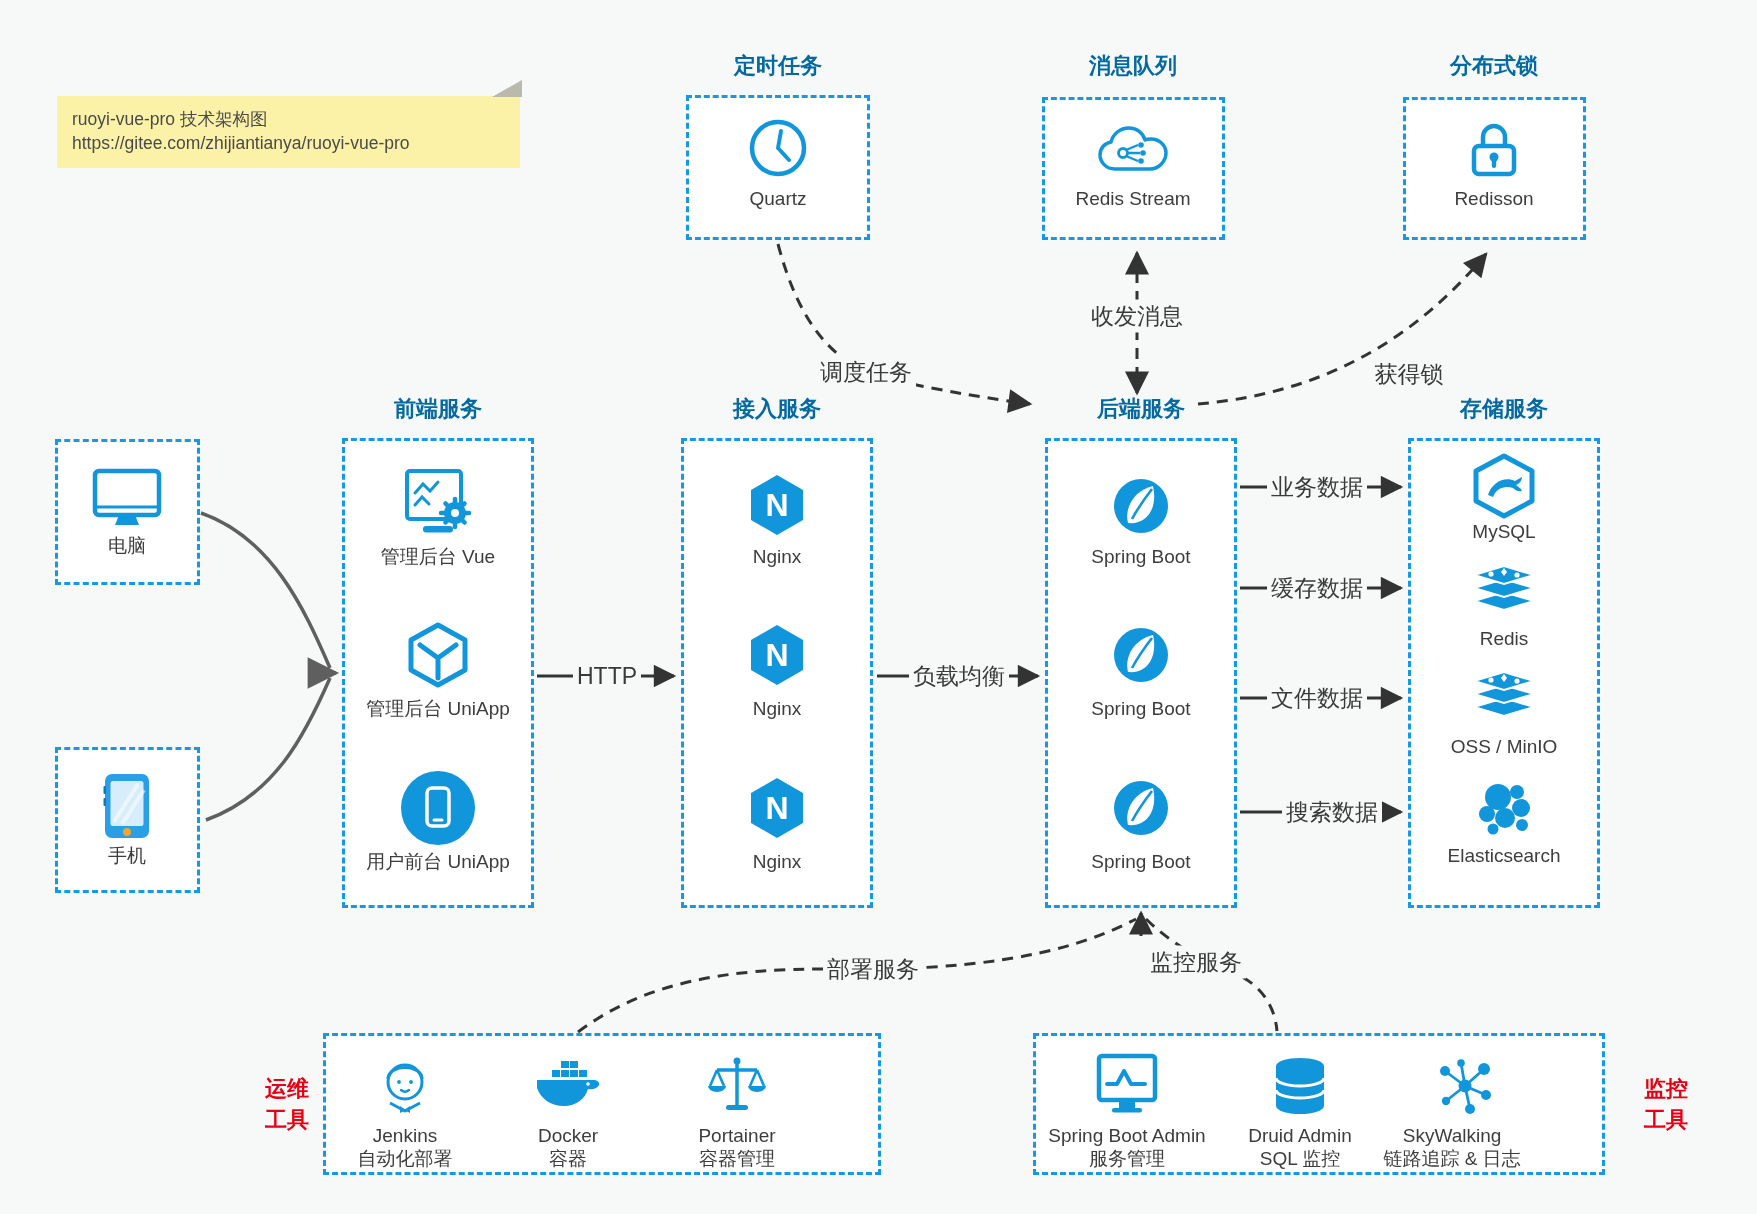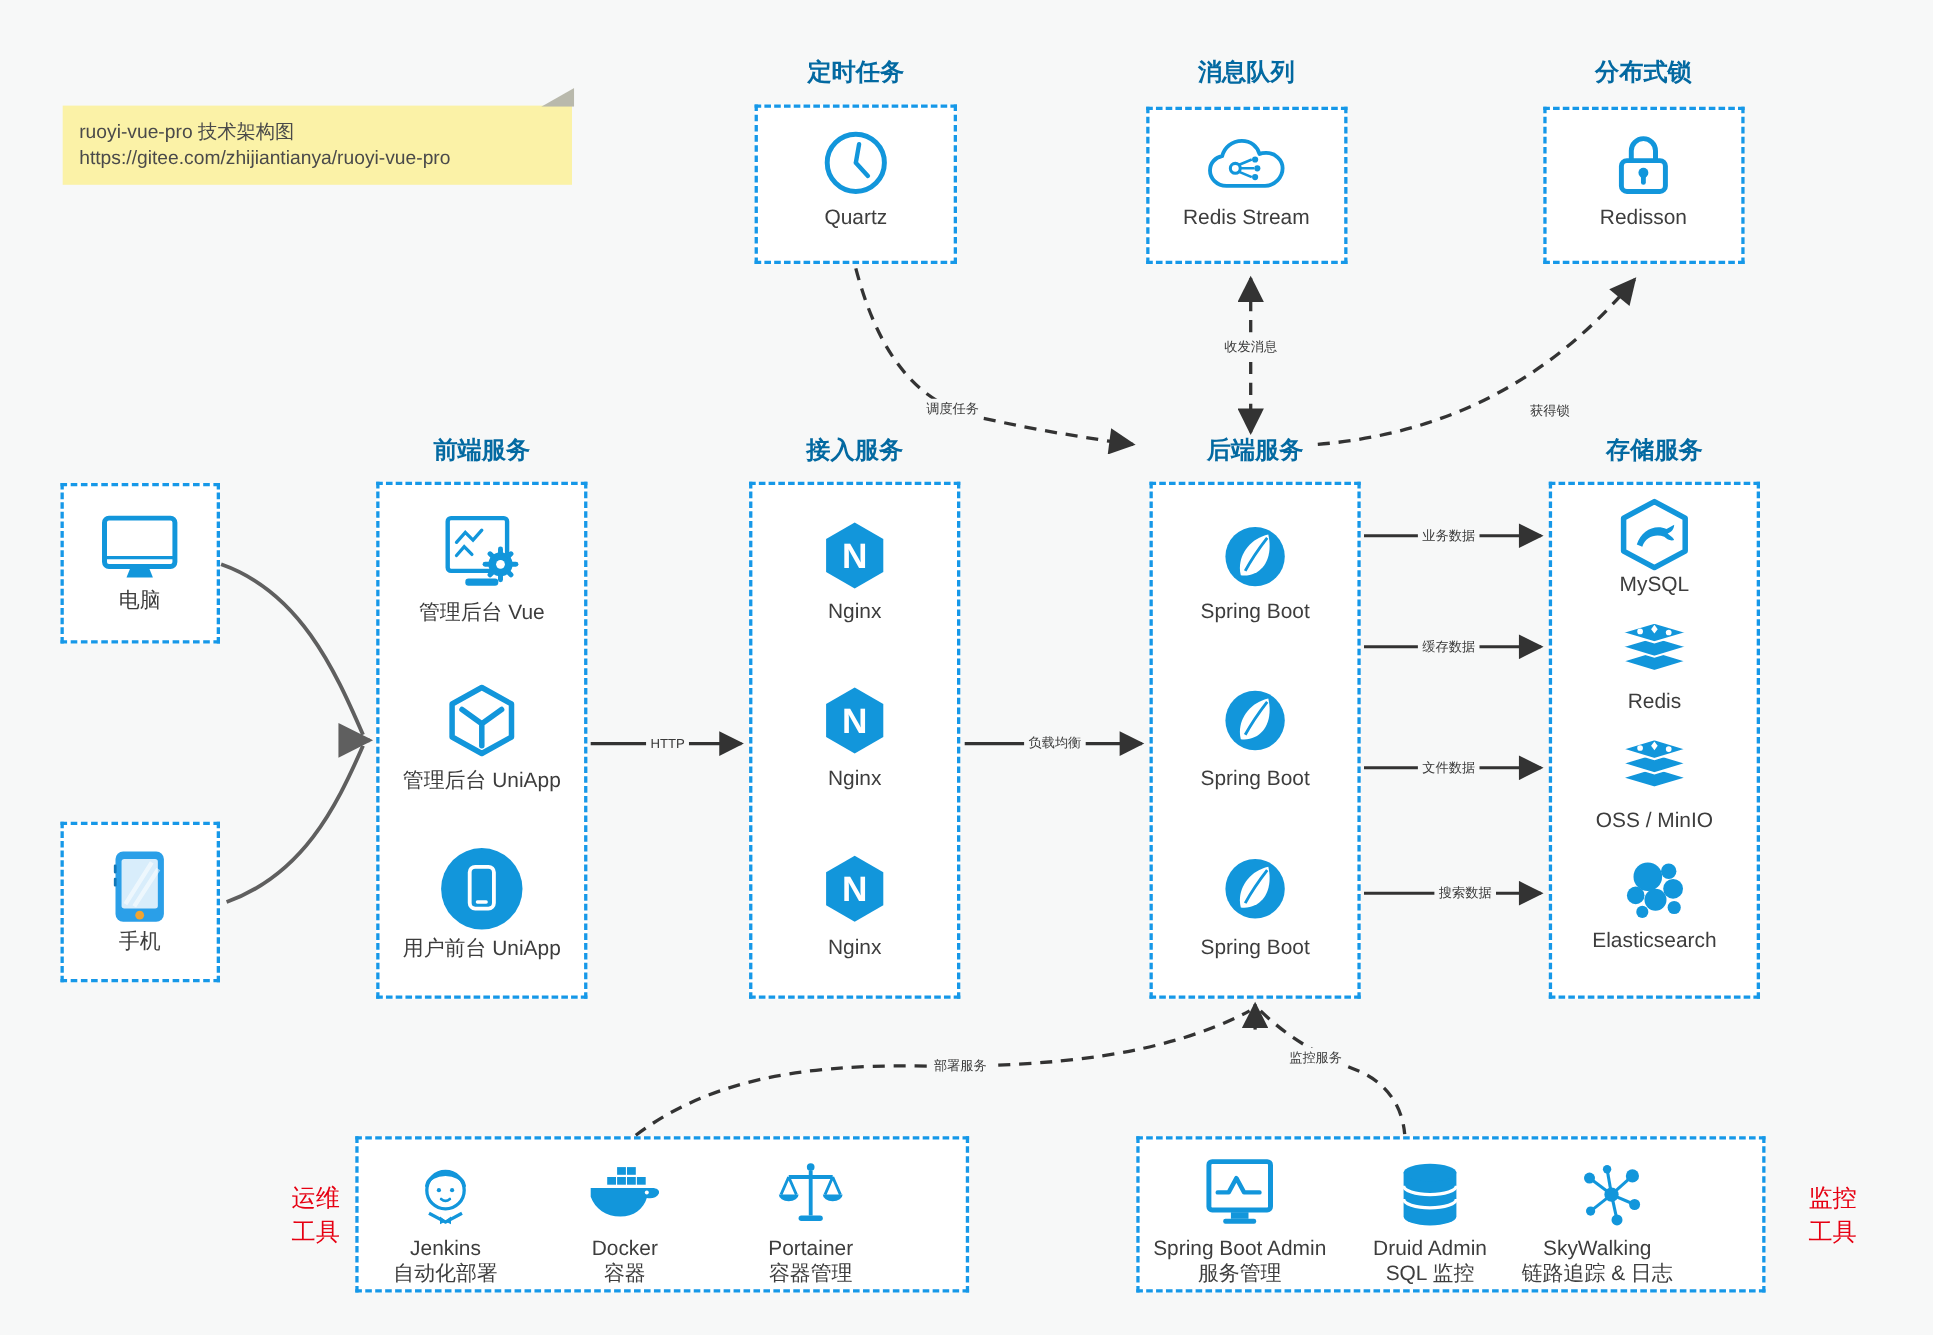--- a/index.html
+++ b/index.html
@@ -3,23 +3,23 @@
 <meta charset="utf-8">
 <style>
   html,body{margin:0;padding:0;background:#f7f8f8;}
   .canvas{position:relative;width:1757px;height:1214px;background:#f7f8f8;overflow:hidden;
           font-family:"Liberation Sans","DejaVu Sans",sans-serif;}
   .dbox{position:absolute;box-sizing:border-box;border:3px dashed #1698e8;background:#ffffff;z-index:1;}
   .edges{position:absolute;left:0;top:0;z-index:2;}
   .icon{position:absolute;transform:translate(-50%,-50%);z-index:3;line-height:0;}
   .nlabel{position:absolute;transform:translate(-50%,-50%);z-index:3;font-size:19px;color:#3d3d3d;white-space:nowrap;}
   .gtitle{position:absolute;transform:translate(-50%,-50%);z-index:3;font-size:22px;font-weight:bold;color:#0369a1;white-space:nowrap;}
-  .elabel{position:absolute;transform:translate(-50%,-50%);z-index:4;font-size:12px;color:#3a3a3a;background:#f7f8f8;padding:1px 4px;white-space:nowrap;}
+  .elabel{position:absolute;transform:translate(-50%,-50%);z-index:4;font-size:23px;color:#3a3a3a;background:#f7f8f8;padding:1px 4px;white-space:nowrap;}
   .two{position:absolute;transform:translate(-50%,0);z-index:3;font-size:19px;color:#3d3d3d;text-align:center;line-height:23px;white-space:nowrap;}
-  .side{position:absolute;transform:translate(-50%,-50%);z-index:3;font-size:22px;font-weight:normal;color:#e60012;text-align:center;line-height:31px;white-space:nowrap;}
+  .side{position:absolute;transform:translate(-50%,-50%);z-index:3;font-size:22px;font-weight:bold;color:#e60012;text-align:center;line-height:31px;white-space:nowrap;}
   .note{position:absolute;left:57px;top:96px;width:463px;height:72px;background:#fbf2a7;z-index:5;
         font-size:17.5px;color:#4a4a4a;padding:11px 0 0 15px;box-sizing:border-box;line-height:24px;}
   .fold{position:absolute;left:492px;top:80px;z-index:6;line-height:0;}
 </style>
 </head>
 <body>
 
 <div class="canvas">
 
   <div class="dbox" style="left:686px;top:95px;width:184px;height:145px"></div>

